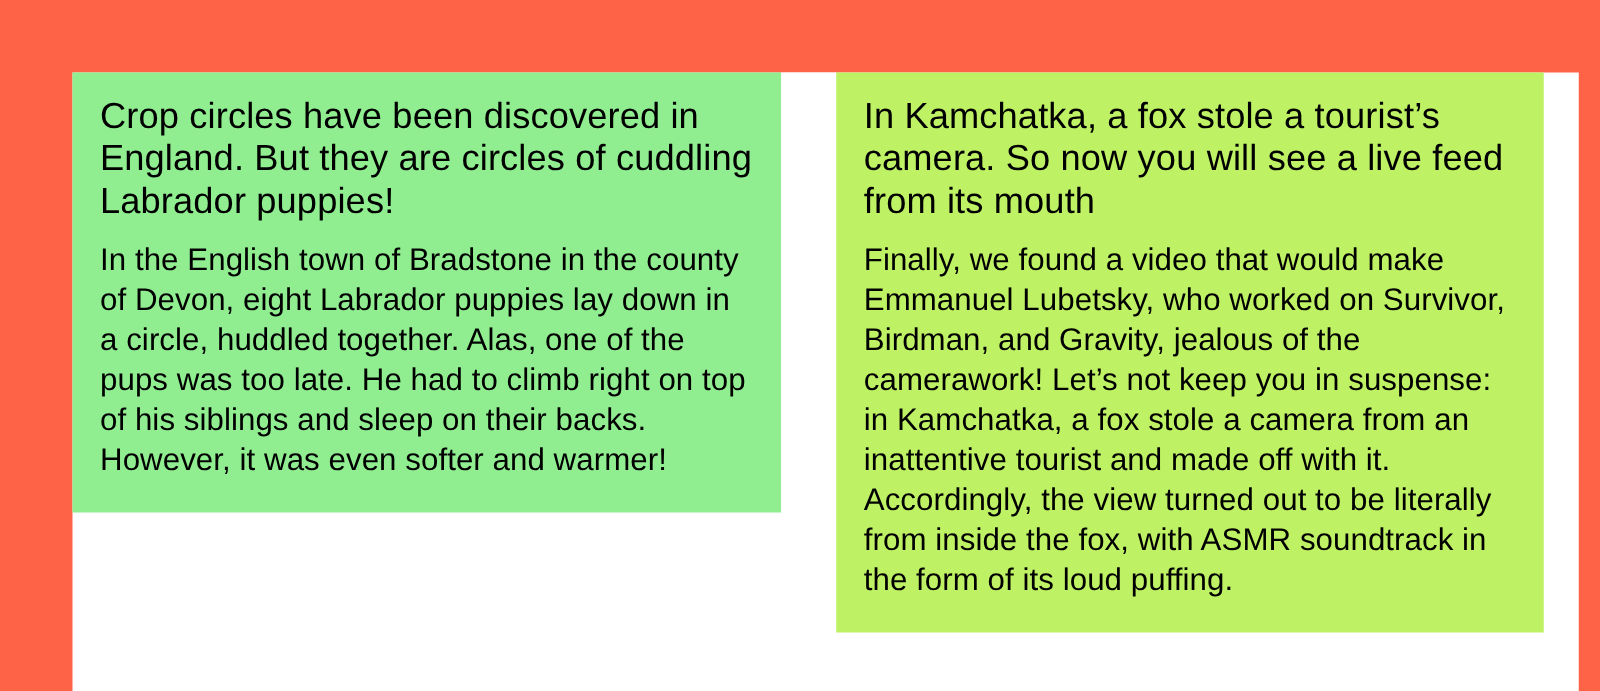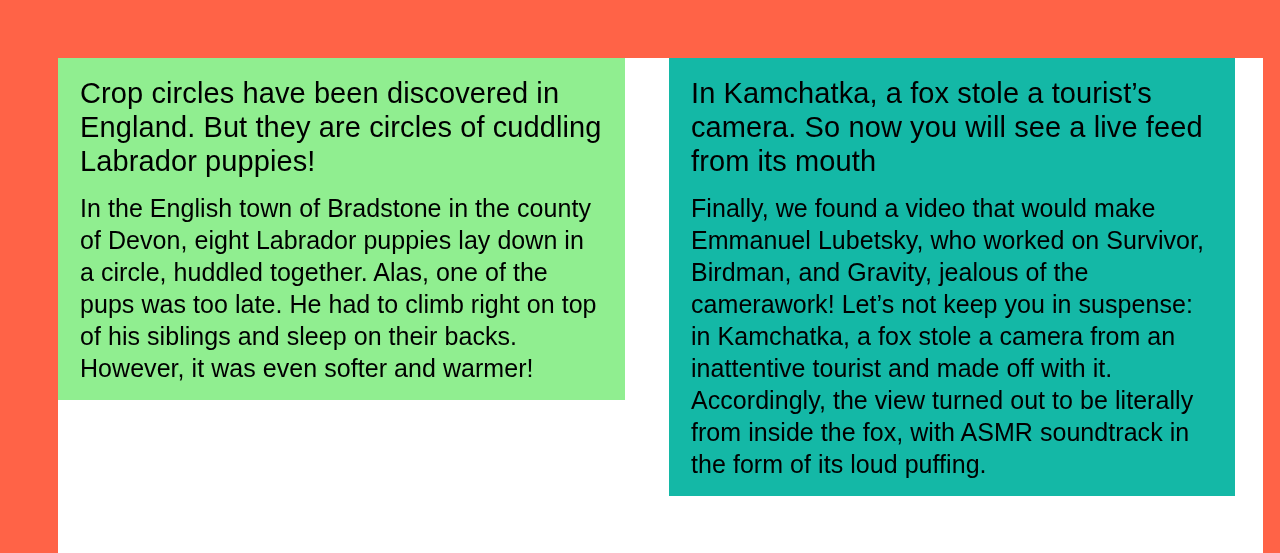--- a/index.html
+++ b/index.html
@@ -25,37 +25,37 @@
     height: 495px;
     background: #FFFFFF;
     box-sizing: border-box;
     display: flex;
     flex-direction: row;
     align-items: flex-start;
   }
 
   .column {
     box-sizing: border-box;
-    padding: 18px 22px 16px 22px;
+    padding: 18px 22px 26px 22px;
   }
 
   .column.left {
     width: 567px;
     background: #90EE90;
   }
 
   .column.gap {
     width: 30px;
     background: #FFFFFF;
     align-self: stretch;
   }
 
   .column.right {
     width: 566px;
-    background: #14b8a6;
+    background: #bef264;
   }
 
   .card-heading {
     margin: 0 0 14px 0;
     font-size: 29px;
     line-height: 34px;
     font-weight: 400;
     color: #000000;
     letter-spacing: 0.1px;
   }

